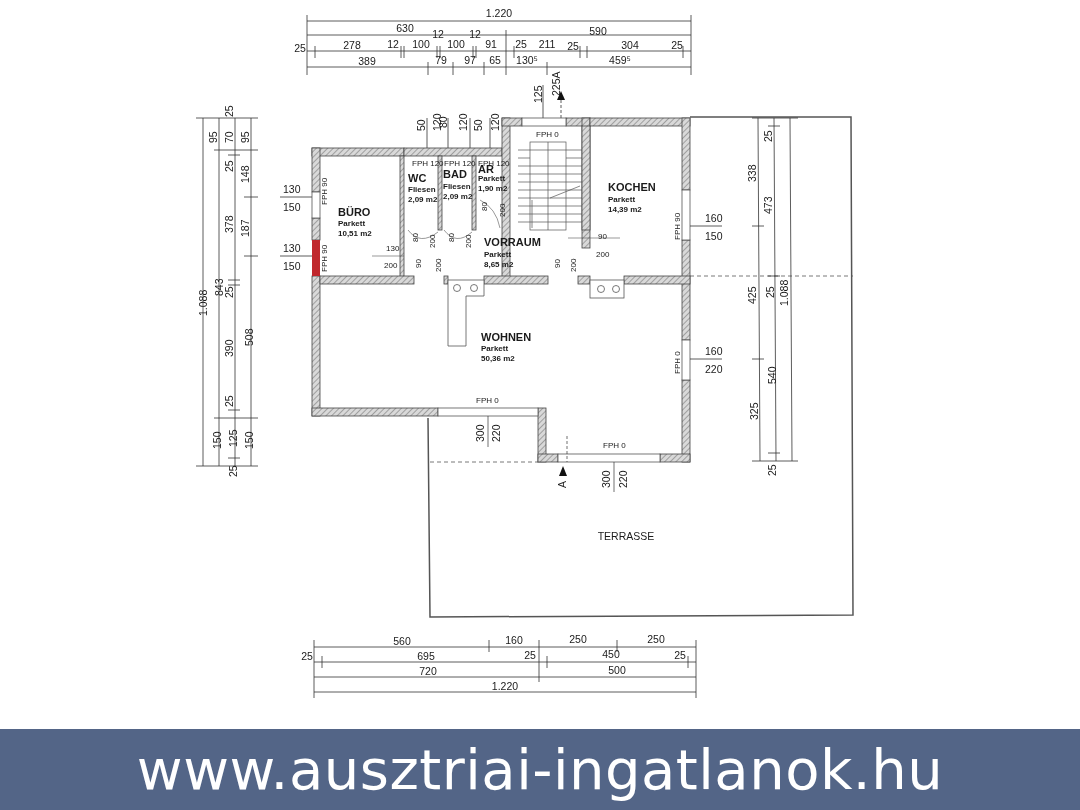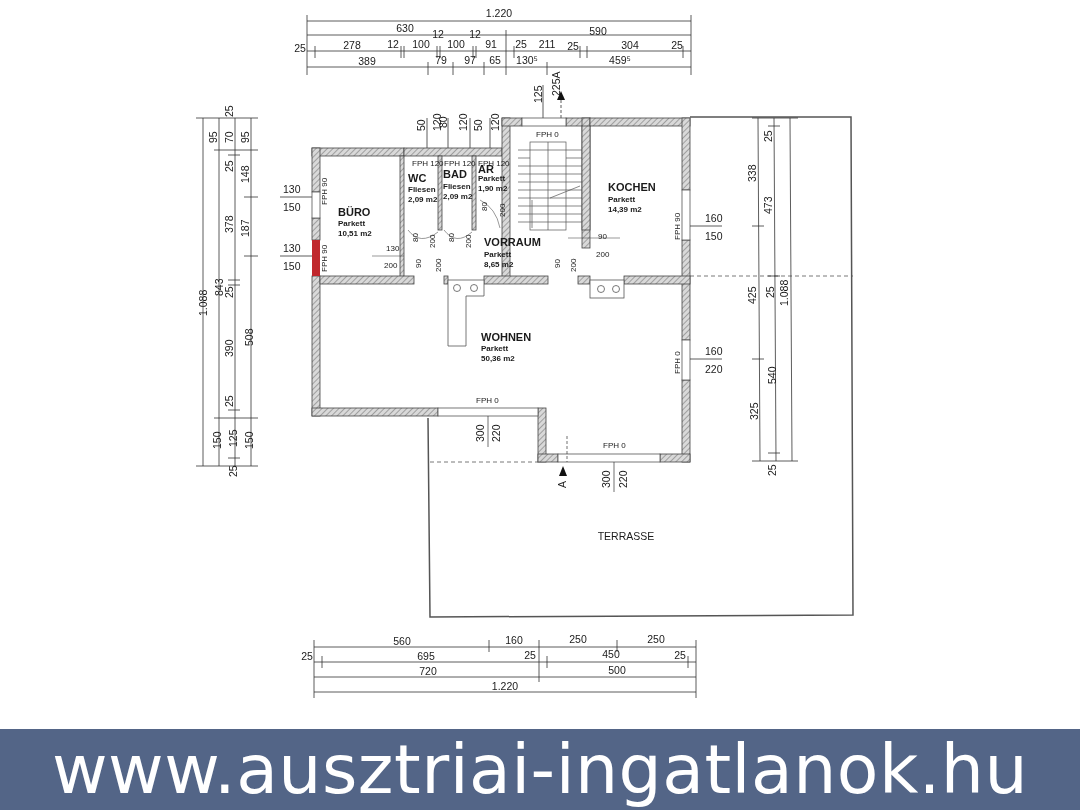--- a/index.html
+++ b/index.html
@@ -4,21 +4,21 @@
 <style>
   html, body { margin: 0; padding: 0; background: #ffffff; }
   body { width: 1080px; height: 810px; position: relative; overflow: hidden; font-family: "Liberation Sans", sans-serif; }
   #plan { position: absolute; left: 0; top: 0; width: 1080px; height: 730px; }
   #plan text { font-family: "Liberation Sans", sans-serif; fill: #1a1a1a; }
   .dim { font-size: 10.5px; }
   .room-name { font-size: 11px; font-weight: bold; }
   .room-sub { font-size: 8px; font-weight: bold; }
   .small { font-size: 8px; }
   .banner { position: absolute; left: 0; top: 729px; width: 1080px; height: 81px; background: #536587; display: flex; align-items: center; justify-content: center; }
-  .banner-text { color: #ffffff; font-family: "DejaVu Sans", sans-serif; font-size: 68px; letter-spacing: 0.5px; line-height: 1; }
+  .banner-text { color: #ffffff; font-family: "DejaVu Sans", sans-serif; font-size: 56px; letter-spacing: 0.5px; line-height: 1; }
 </style>
 </head>
 <body>
 
 <svg id="plan" viewBox="0 0 1080 730" xmlns="http://www.w3.org/2000/svg">
   <defs>
     <pattern id="hatch" patternUnits="userSpaceOnUse" width="4" height="4" patternTransform="rotate(45)">
       <rect width="4" height="4" fill="#d9d9d9"></rect>
       <line x1="0" y1="0" x2="0" y2="4" stroke="#666" stroke-width="1"></line>
     </pattern>

